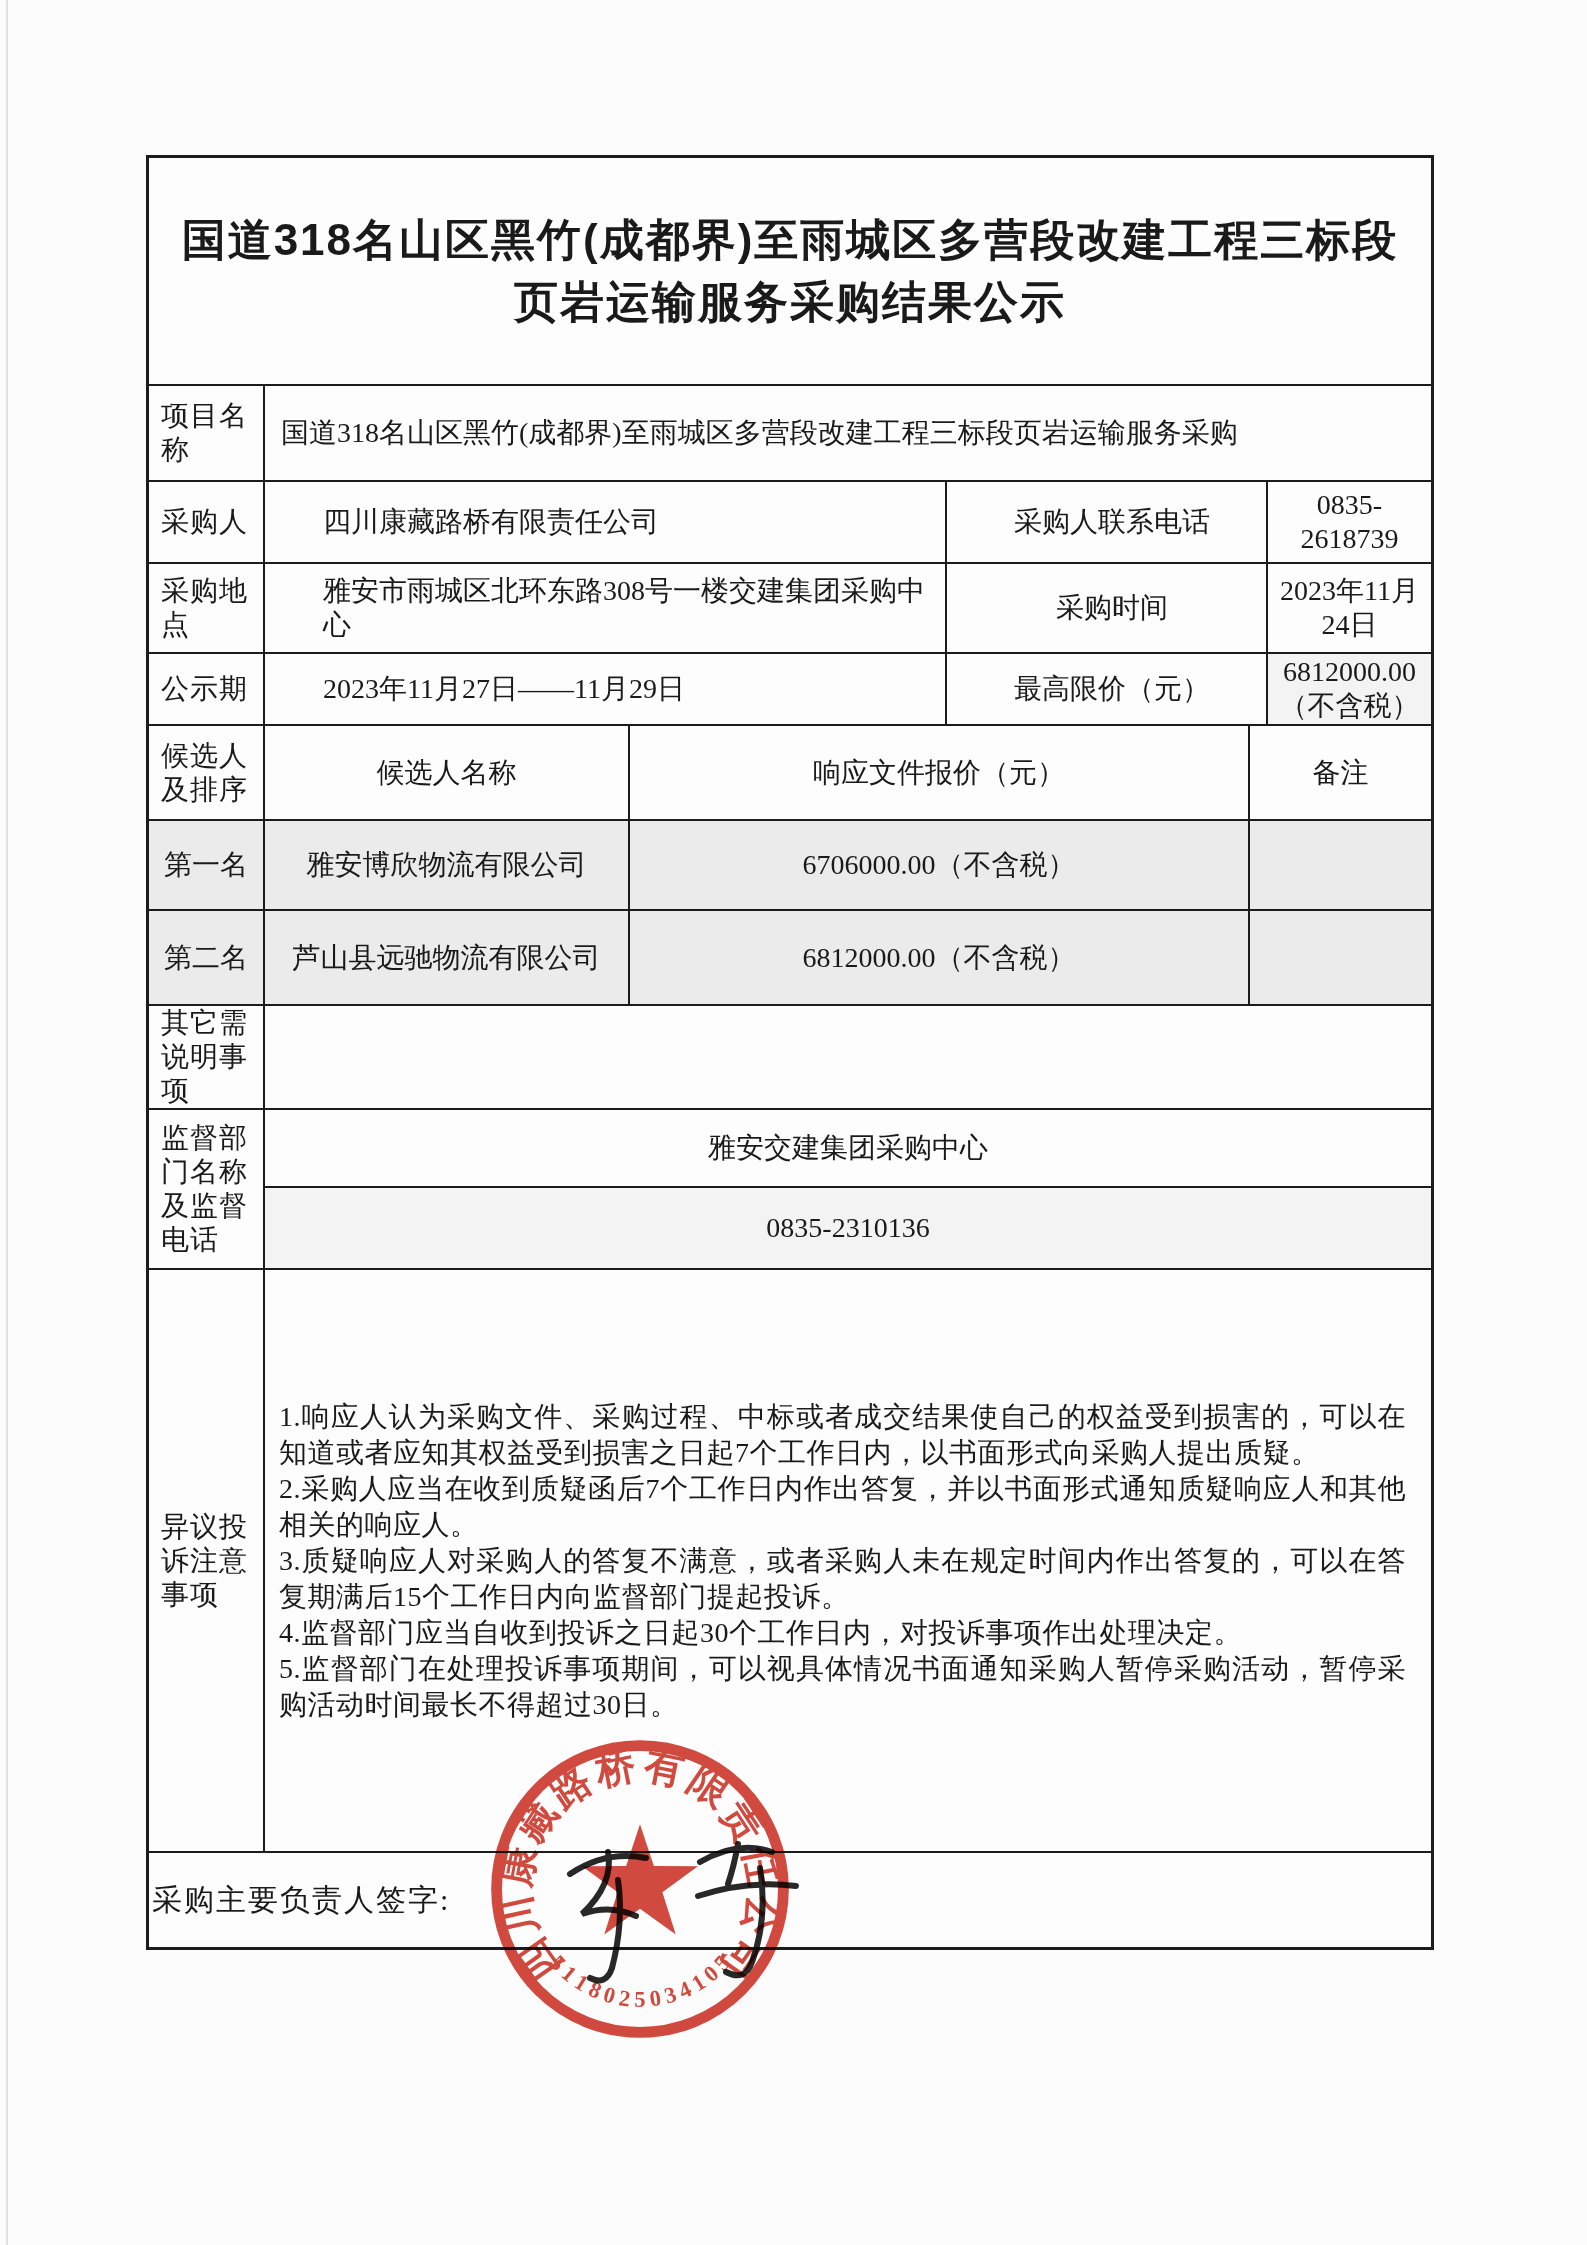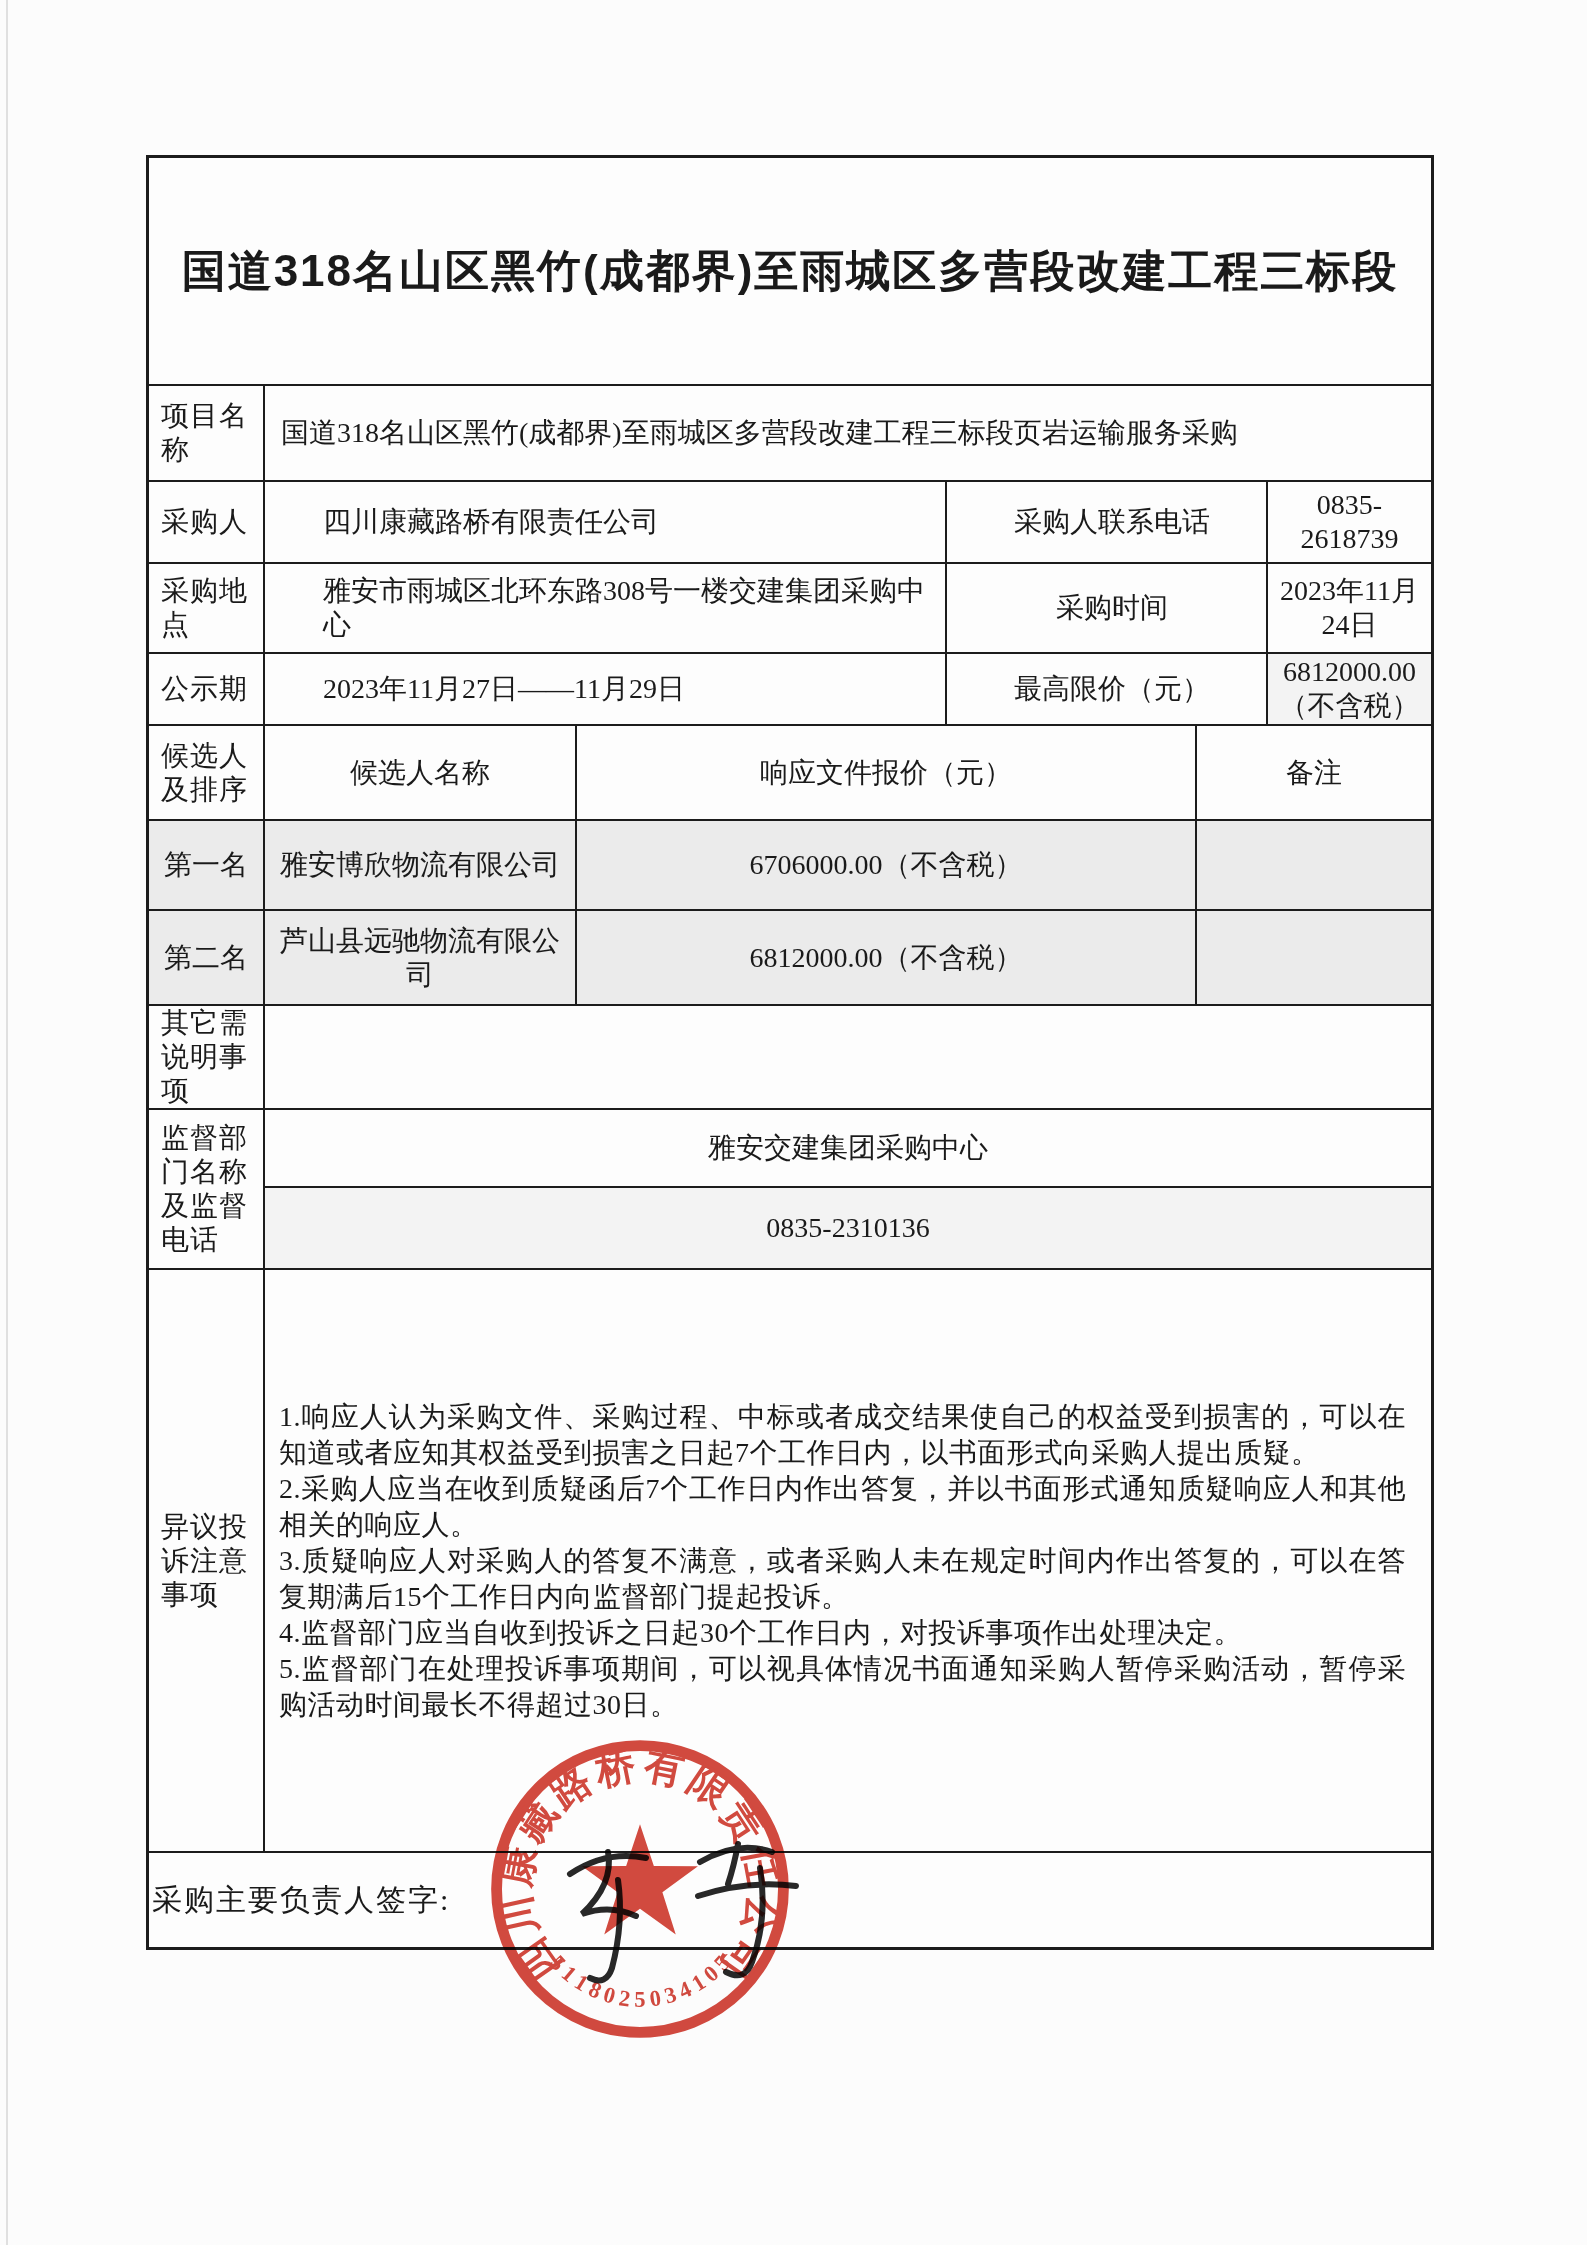--- a/index.html
+++ b/index.html
@@ -35,21 +35,21 @@
     display:flex;align-items:center;
     overflow:hidden;
   }
   .cell.end{border-right:none;}
   .lab{padding:4px 8px 4px 12px;word-break:break-all;letter-spacing:1px;}
   .padl{padding:4px 10px 4px 16px;}
   .ctr{justify-content:center;text-align:center;padding:4px 6px;}
   .c-label{width:116px;}
   .c-info2{width:640px;margin-left:42px;}
   .c-info3{width:310px;margin-left:11px;}
-  .c-cand2{width:312px;}
+  .c-cand2{width:365px;}
   .c-cand3{width:620px;}
   .grow{flex:1;}
   .shade{background:#ebebeb;}
   .shade-lt{background:#f3f3f3;}
   .title-row{
     height:228px;
     flex-direction:column;justify-content:center;align-items:center;
     font-family:"Liberation Sans","DejaVu Sans",sans-serif;
     font-weight:bold;font-size:44px;line-height:62px;
     text-align:center;letter-spacing:2px;
@@ -78,20 +78,21 @@
 </head>
 <body>
 
 <div class="page">
   <div class="scan-edge"></div>
 
   <div class="tbl">
 
     <div class="row title-row">
       <div>国道318名山区黑竹(成都界)至雨城区多营段改建工程三标段</div>
+      <div>页岩运输服务采购结果公示</div>
     </div>
 
     <div class="row" style="height:96px">
       <div class="cell c-label lab">项目名称</div>
       <div class="cell grow padl end">国道318名山区黑竹(成都界)至雨城区多营段改建工程三标段页岩运输服务采购</div>
     </div>
 
     <div class="row" style="height:82px">
       <div class="cell c-label lab">采购人</div>
       <div class="cell c-info2 padl">四川康藏路桥有限责任公司</div>

